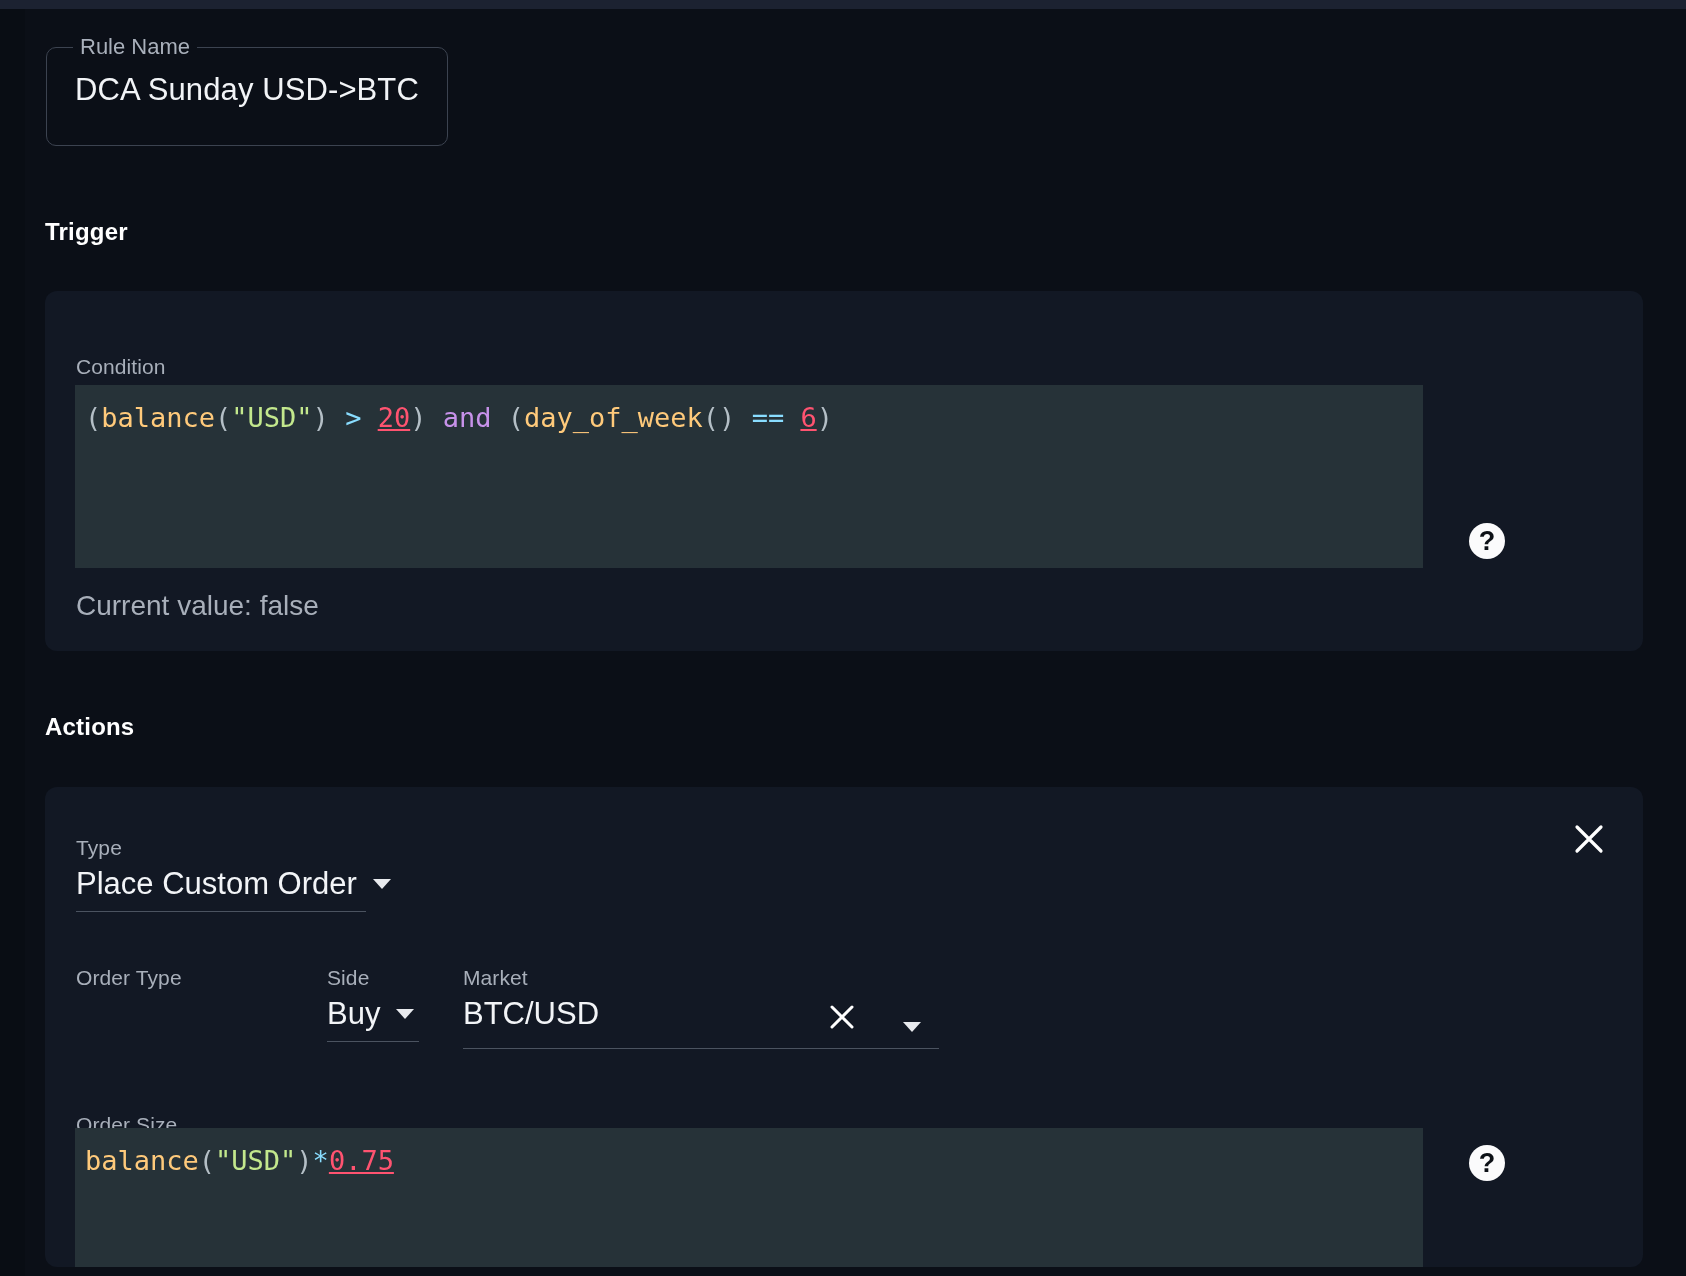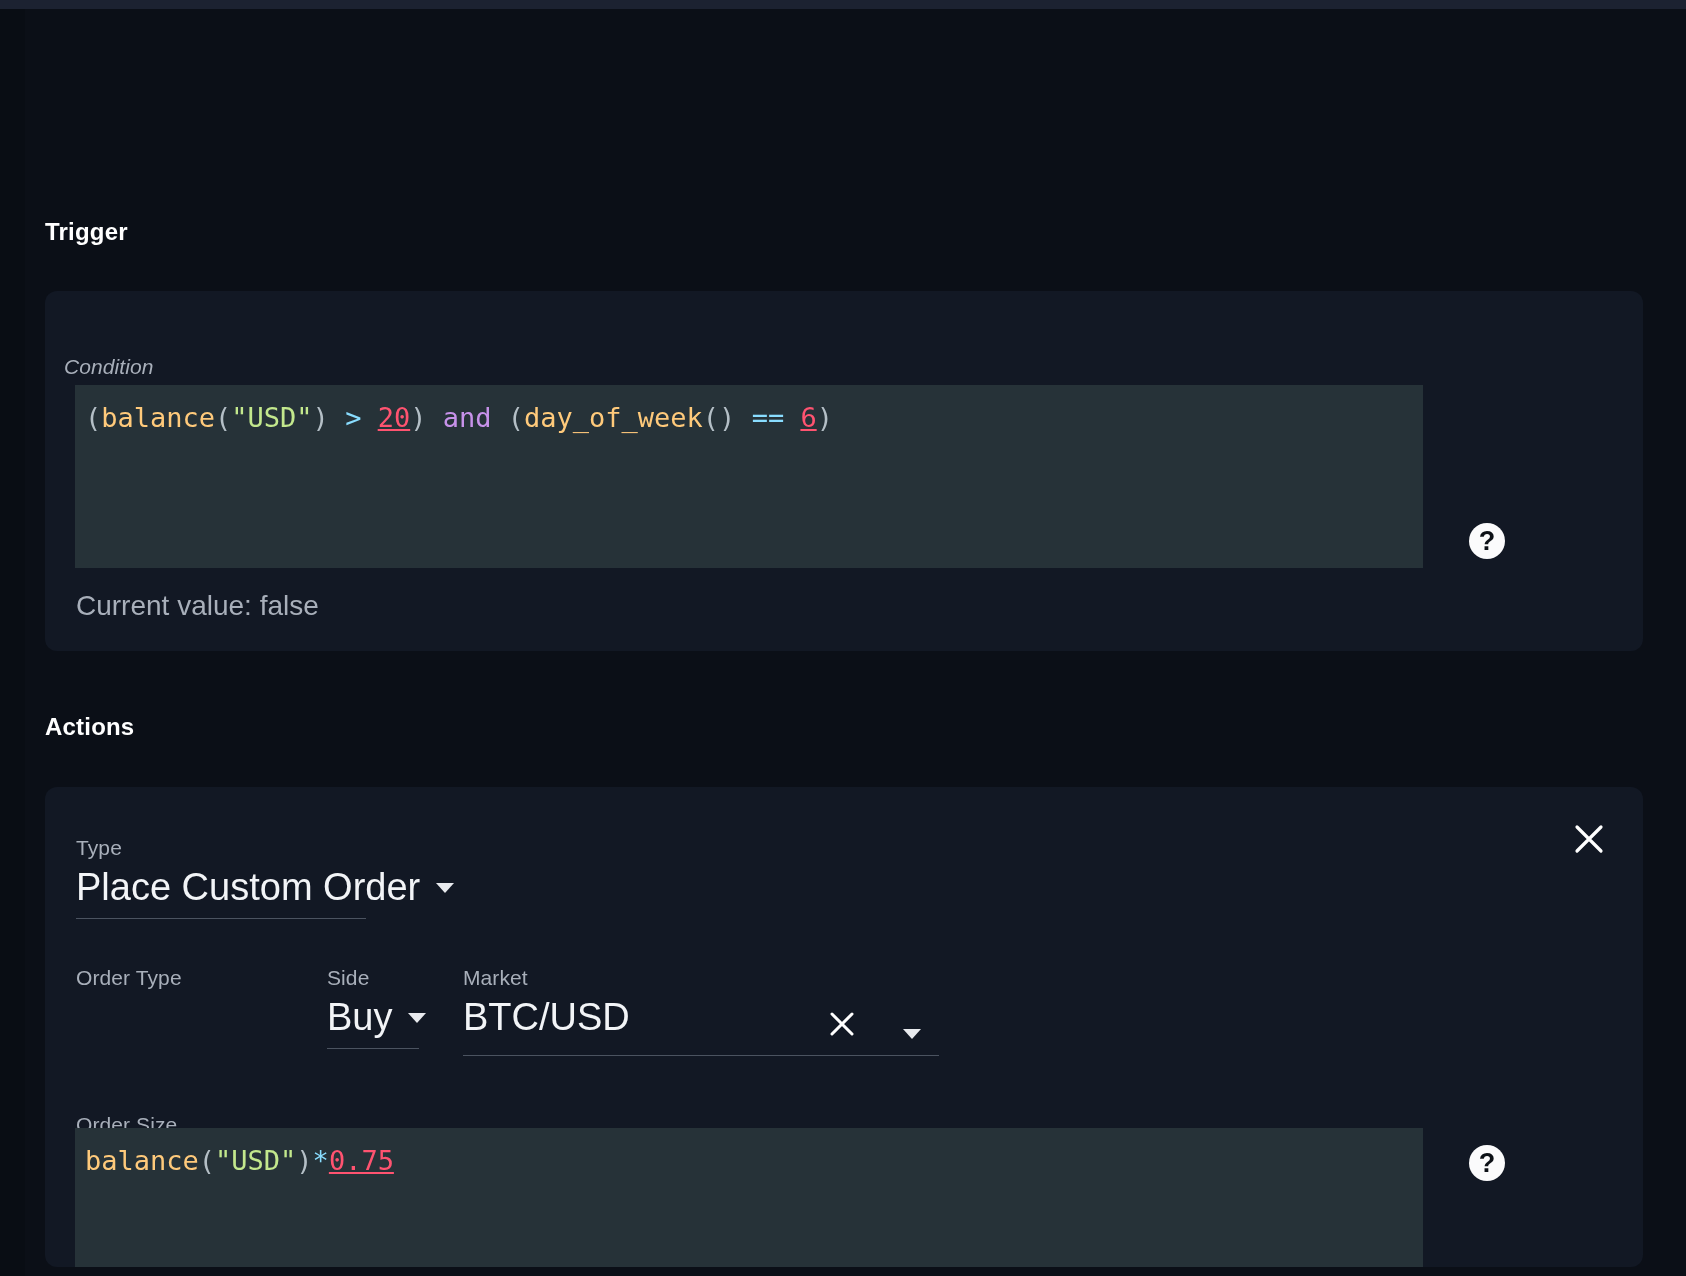--- a/index.html
+++ b/index.html
@@ -114,21 +114,21 @@
     white-space: pre;
     overflow: hidden;
   }
   .tok-paren  { color: #b4bfc6; }
   .tok-fn-amber { color: #ffca7b; }
   .tok-str    { color: #c3e88d; }
   .tok-op     { color: #89ddff; }
   .tok-num    { color: #ff5370; text-decoration: underline; }
   .tok-kw     { color: #c792ea; }
 
-  #condition-label { position: absolute; left: 19px; top: 64px; font-style: italic; }
+  #condition-label { position: absolute; left: 31px; top: 64px; }
   #condition-editor {
     position: absolute;
     left: 30px;
     top: 94px;
     width: 1348px;
     height: 183px;
   }
   #condition-currentvalue {
     position: absolute;
     left: 31px;
@@ -171,21 +171,21 @@
   #type-label   { position: absolute; left: 31px; top: 49px; }
   .select-field {
     position: absolute;
     border-bottom: 1px solid #4b5360;
     padding-bottom: 9px;
     display: flex;
     align-items: center;
     cursor: pointer;
   }
   .select-value {
-    font-size: 38px;
+    font-size: 31px;
     color: #f2f4f7;
     white-space: nowrap;
   }
   .caret {
     width: 0; height: 0;
     border-left: 9px solid transparent;
     border-right: 9px solid transparent;
     border-top: 10px solid #e8eaee;
     margin-left: 16px;
     flex: none;
@@ -227,20 +227,26 @@
 </head>
 <body>
 
 <div id="app">
 
   <div class="top-chrome"></div>
   <div class="left-gutter"></div>
 
   <div class="page">
 
+    <div class="rulename-wrap">
+      <fieldset class="rulename">
+        <legend>Rule Name</legend>
+        <div class="rulename-value">DCA  Sunday USD-&gt;BTC</div>
+      </fieldset>
+    </div>
 
     <div class="section-title" id="trigger-title">Trigger</div>
 
     <div class="card" id="trigger-card">
       <div class="field-label" id="condition-label">Condition</div>
 
       <div class="code-editor" id="condition-editor"><span class="tok-paren">(</span><span class="tok-fn-amber">balance</span><span class="tok-paren">(</span><span class="tok-str">"USD"</span><span class="tok-paren">)</span> <span class="tok-op">&gt;</span> <span class="tok-num">20</span><span class="tok-paren">)</span> <span class="tok-kw">and</span> <span class="tok-paren">(</span><span class="tok-fn-amber">day_of_week</span><span class="tok-paren">()</span> <span class="tok-op">==</span> <span class="tok-num">6</span><span class="tok-paren">)</span></div>
 
       <div id="condition-currentvalue">Current value: false</div>
 

